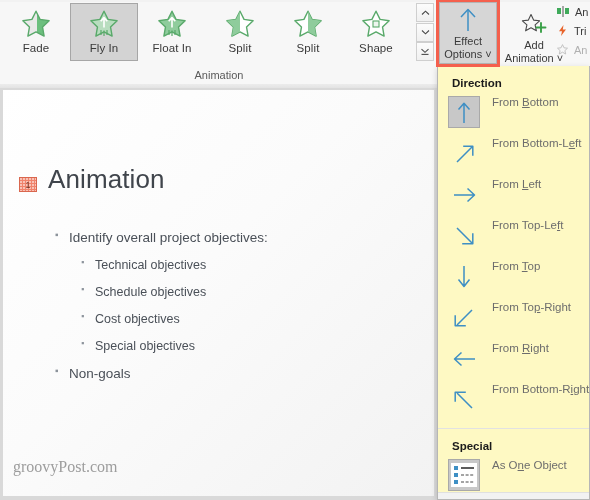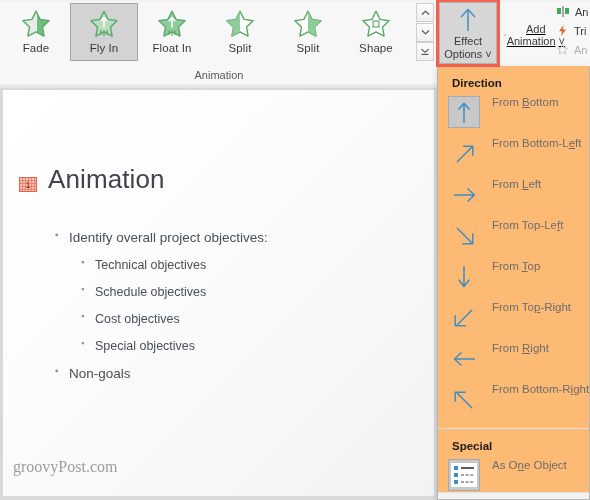--- a/index.html
+++ b/index.html
@@ -112,23 +112,23 @@
     z-index: 40;
   }
   .eo-label {
     font-size: 11px; color: #3a3a3a; line-height: 12.5px;
     text-align: center; margin-top: 1px;
   }
 
   .add-anim {
     position: absolute; left: 503px; top: 2px;
     width: 62px; height: 62px;
-    display: flex; flex-direction: row;
+    display: flex; flex-direction: column;
     align-items: center; justify-content: flex-end;
-    padding-top: 4px; box-sizing: border-box; text-decoration: underline;
+    padding-top: 4px; box-sizing: border-box;
   }
   .aa-label {
     font-size: 11px; color: #3a3a3a; line-height: 12.5px; text-align: center;
   }
 
   .adv-list {
     position: absolute; left: 556px; top: 2px;
     width: 34px; height: 62px;
     overflow: hidden;
   }
@@ -190,21 +190,21 @@
   .watermark {
     position: absolute; left: 10px; top: 368px;
     font-family: "Liberation Serif", serif;
     font-size: 16px; color: #9d9d9d;
   }
 
   
   .dropdown {
     position: absolute; left: 437px; top: 66px;
     width: 153px; height: 434px;
-    background: #fdba74;
+    background: #fef9c3;
     border: 1px solid #b6b6b6;
     border-top: none;
     box-sizing: border-box;
     z-index: 30;
     box-shadow: 0 2px 6px rgba(0,0,0,.16);
   }
   .dd-section-head {
     font-size: 11.5px; font-weight: bold; color: #1b1b1b;
     padding: 11px 0 7px 14px;
   }

